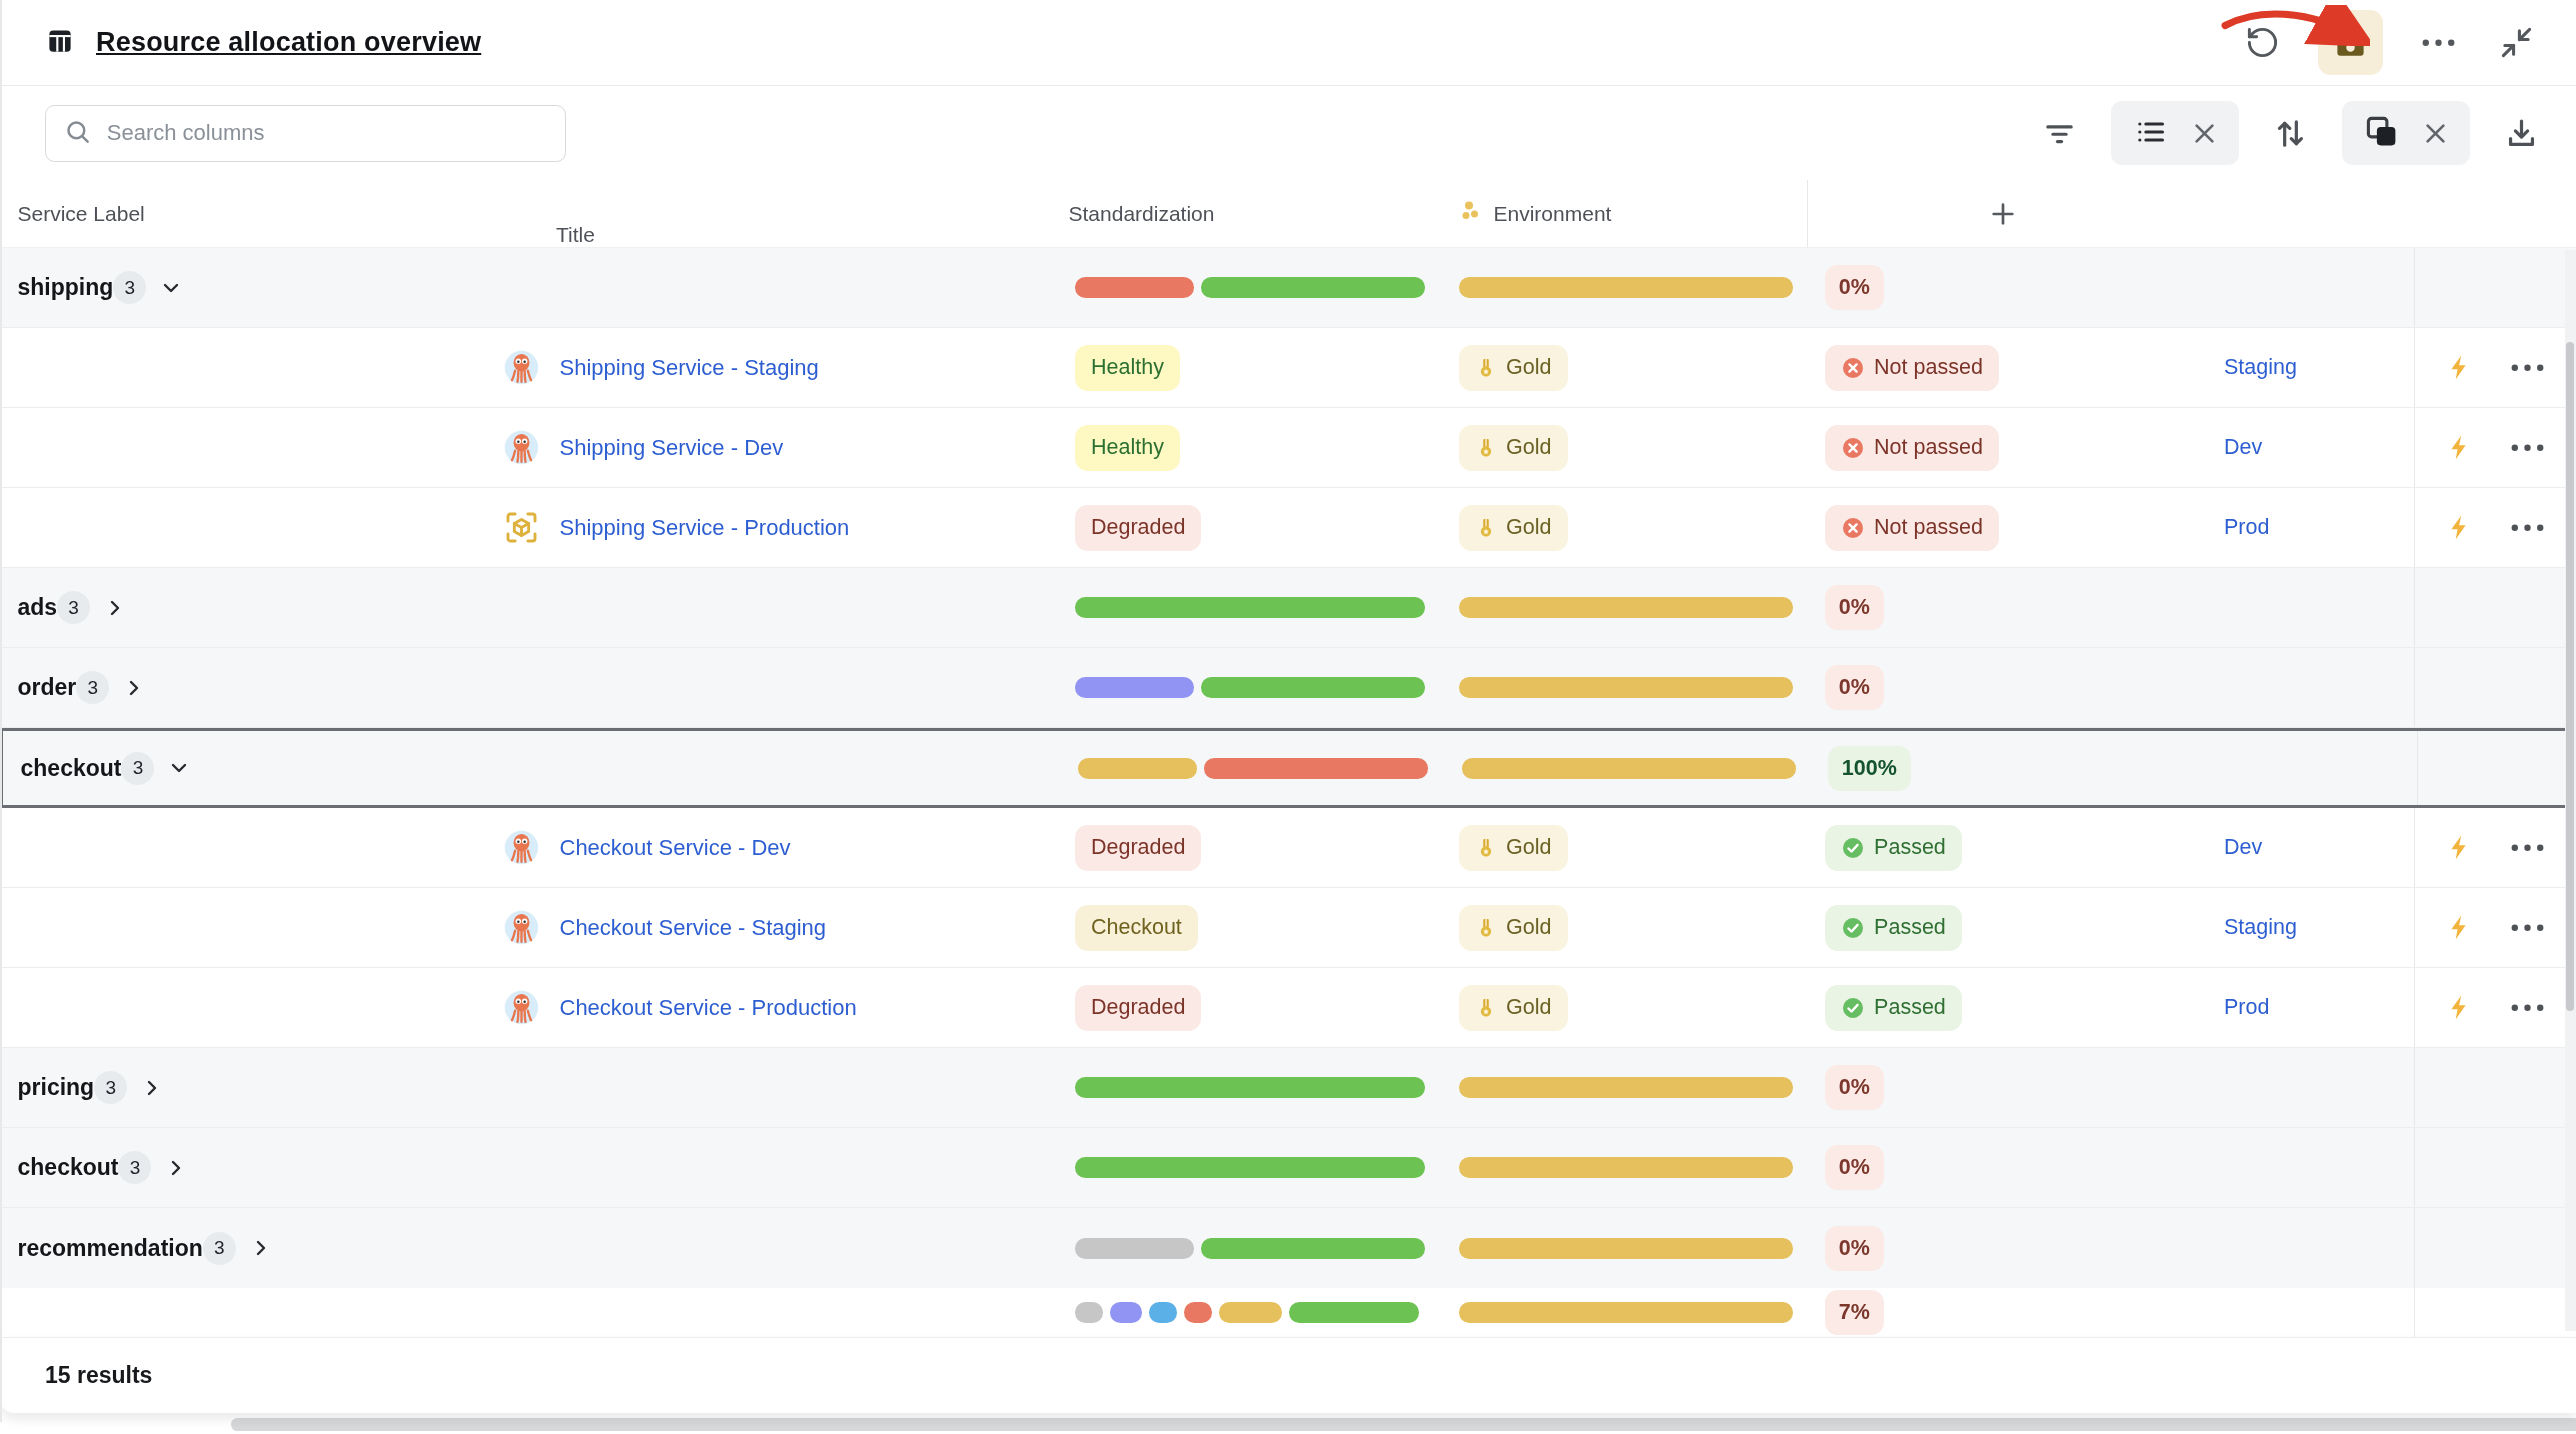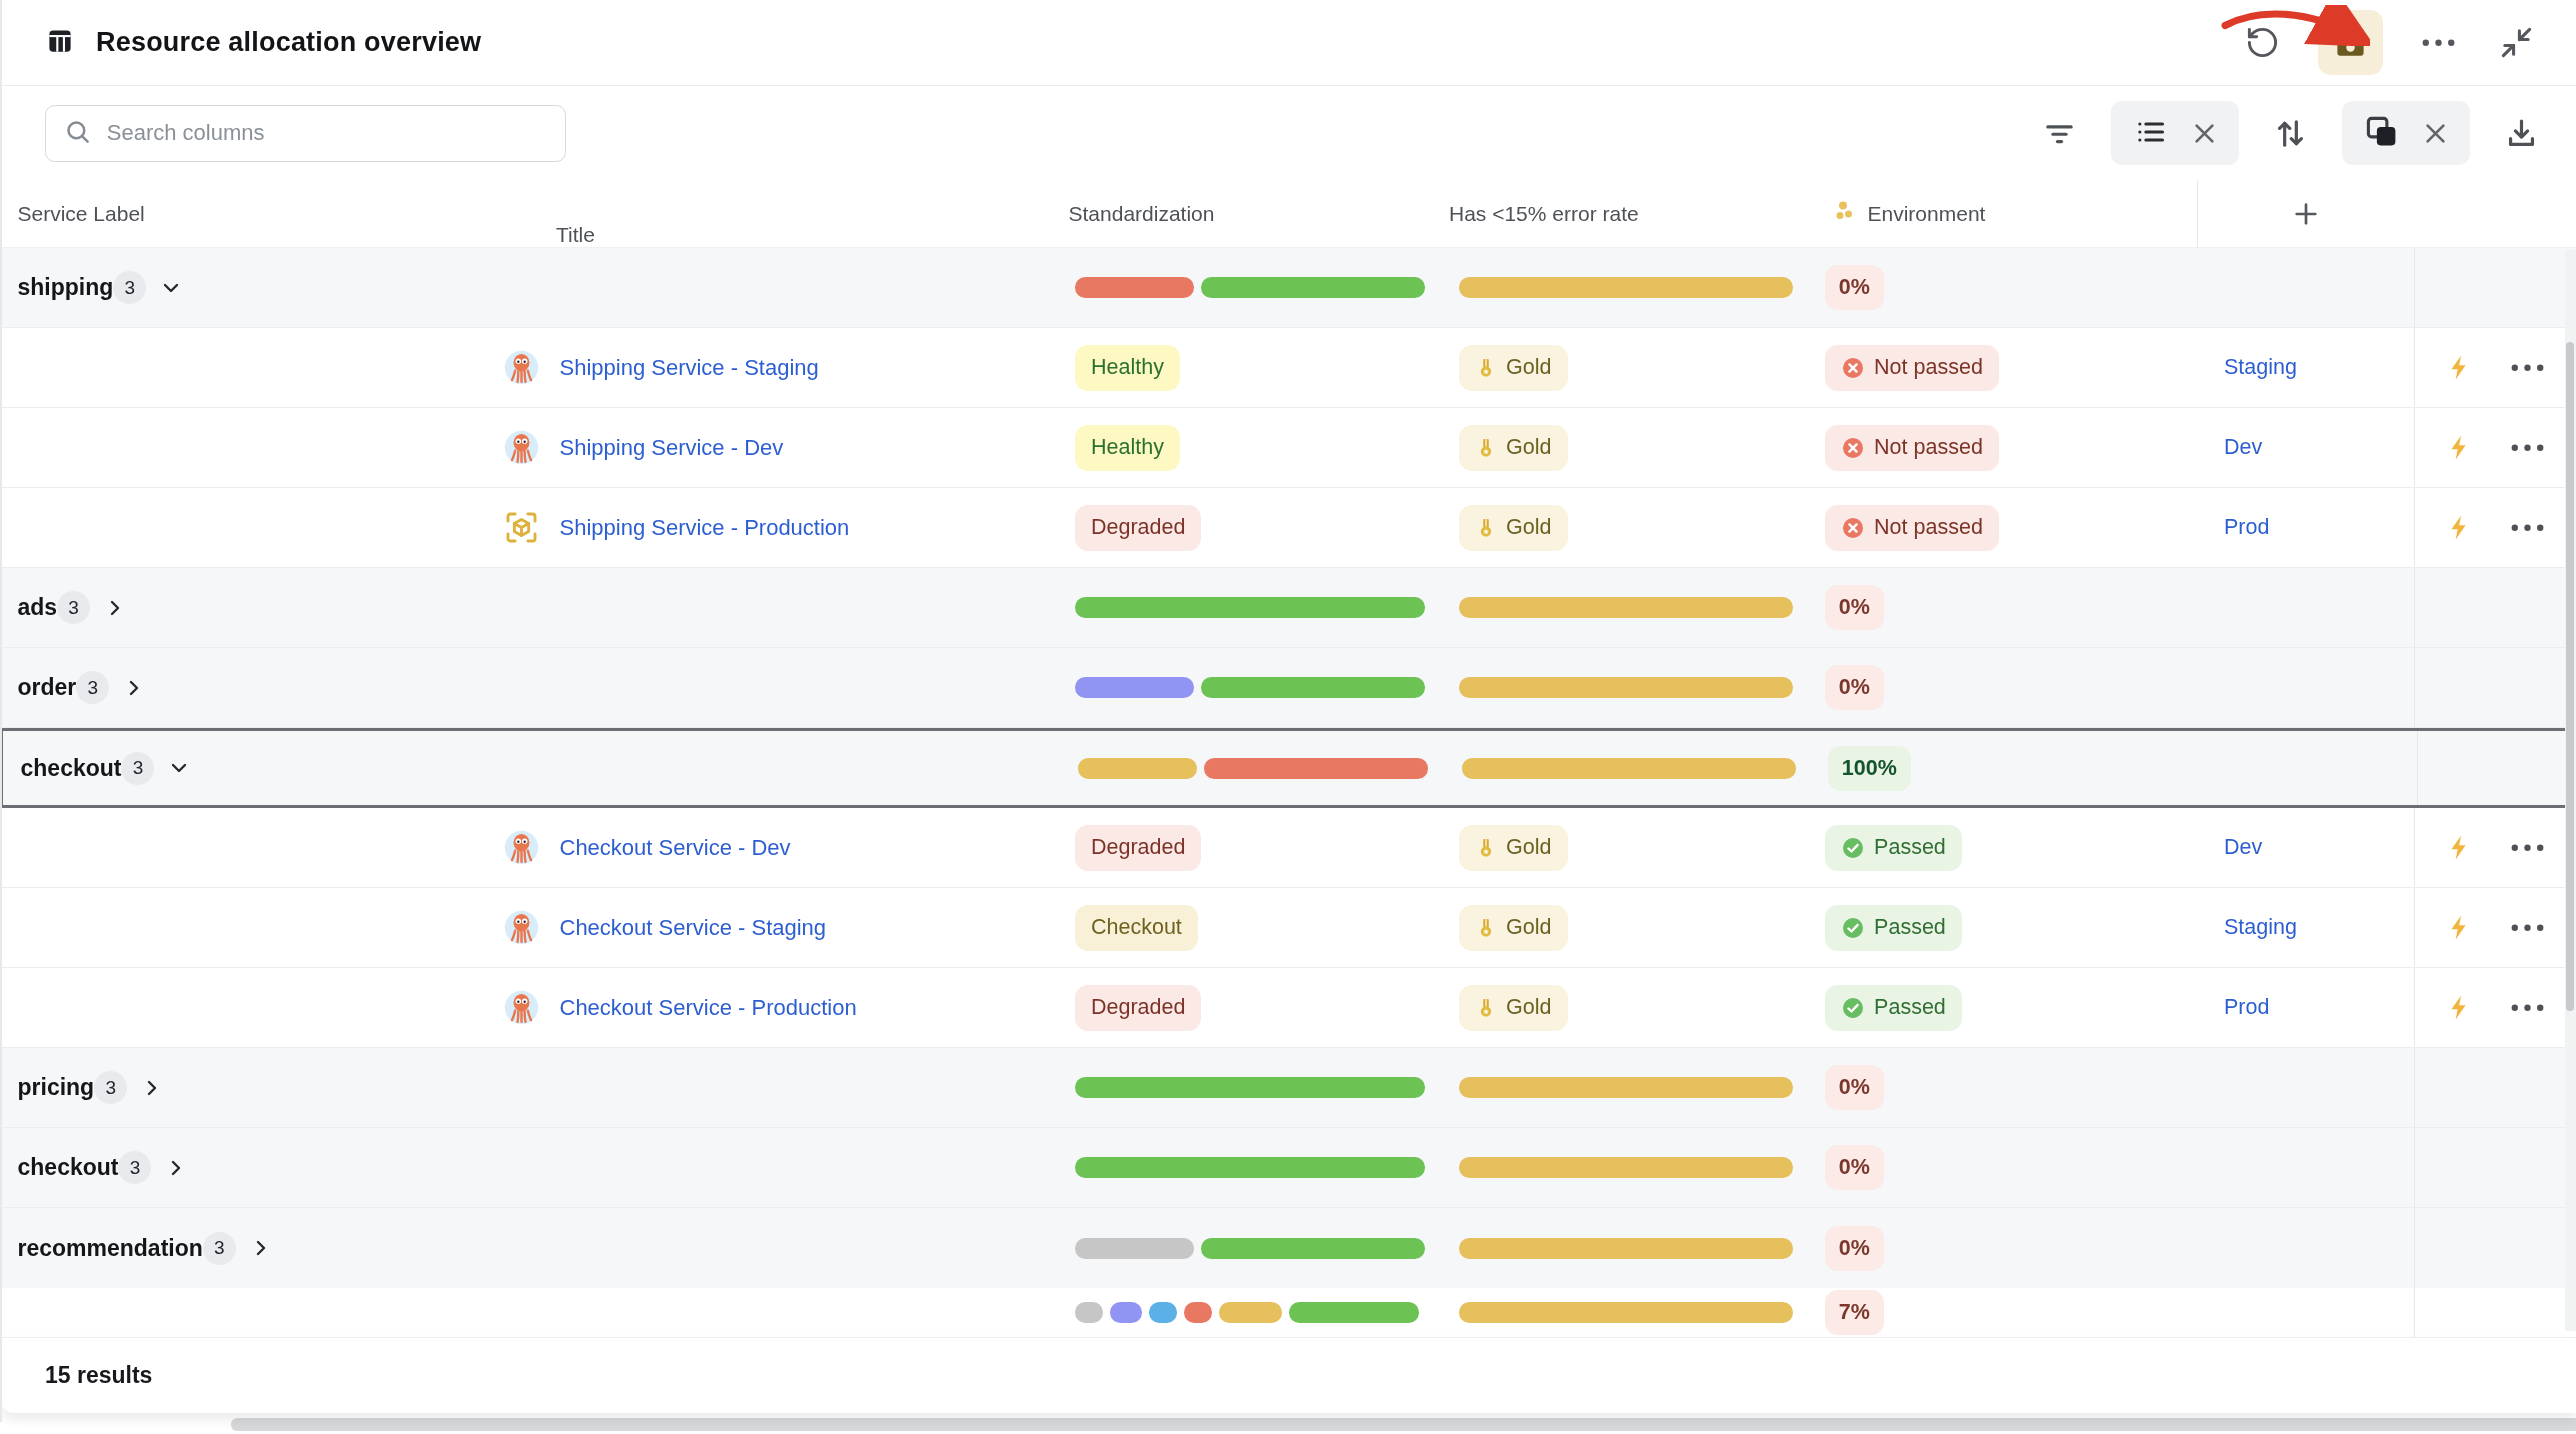--- a/index.html
+++ b/index.html
@@ -9,21 +9,21 @@
     font-family:"Liberation Sans", sans-serif; color:#191b1e;
     overflow:hidden; position:relative;
   }
   .app { position:relative; width:2576px; height:1434px; background:#fff; }
   .left-edge { position:absolute; left:0; top:0; width:1.6px; height:1422px; background:#e7e8ea; z-index:5; }
 
   
   .titlebar { height:86px; display:flex; align-items:center; justify-content:space-between;
     padding:0 37px 0 45px; border-bottom:1.6px solid #e9eaec; position:relative; background:#fff; }
   .title-left { display:flex; align-items:center; gap:21px; }
-  .page-title { font-size:27px; font-weight:700; color:#121417; letter-spacing:0.2px; }
+  .page-title { font-size:27px; font-weight:700; color:#121417; letter-spacing:0.2px;text-decoration:underline; }
   .actions { display:flex; align-items:center; gap:33px; }
   button { background:none; border:none; padding:0; cursor:pointer; display:inline-flex; align-items:center; justify-content:center; font-family:inherit; }
   .icon-btn { width:45px; height:45px; }
   .save-btn { width:65px; height:65px; border-radius:12.7px; background:#f7eeda; }
   .arrow-annot { position:absolute; left:2219px; top:4.8px; z-index:9; }
 
   
   .toolbar { height:94px; display:flex; align-items:center; justify-content:space-between;
     padding:0 32px 0 45px; background:#fff; }
   .search { width:521px; height:57px; border:1.6px solid #d6d8db; border-radius:9.6px;
@@ -212,23 +212,20 @@
   <div class="grid thead">
     <div class="th th1">
         <span>Service Label</span>
       </div>
     <div class="th th2">
         <span>Title</span>
       </div>
     <div class="th th4">
         <span>Standardization</span>
       </div>
-    <div class="th th5">
-        <span>Has &lt;15% error rate</span>
-      </div>
     <div class="th th6">
       <span><svg width="24" height="24" viewBox="0 0 24 24" fill="#eac25d">
             <circle cx="10" cy="6.5" r="4"></circle>
             <circle cx="7" cy="16.5" r="3.5"></circle>
             <circle cx="15.5" cy="15" r="3.5"></circle>
           </svg></span>
       <span>Environment</span>
     </div>
     <div class="th th7">
       <button>

